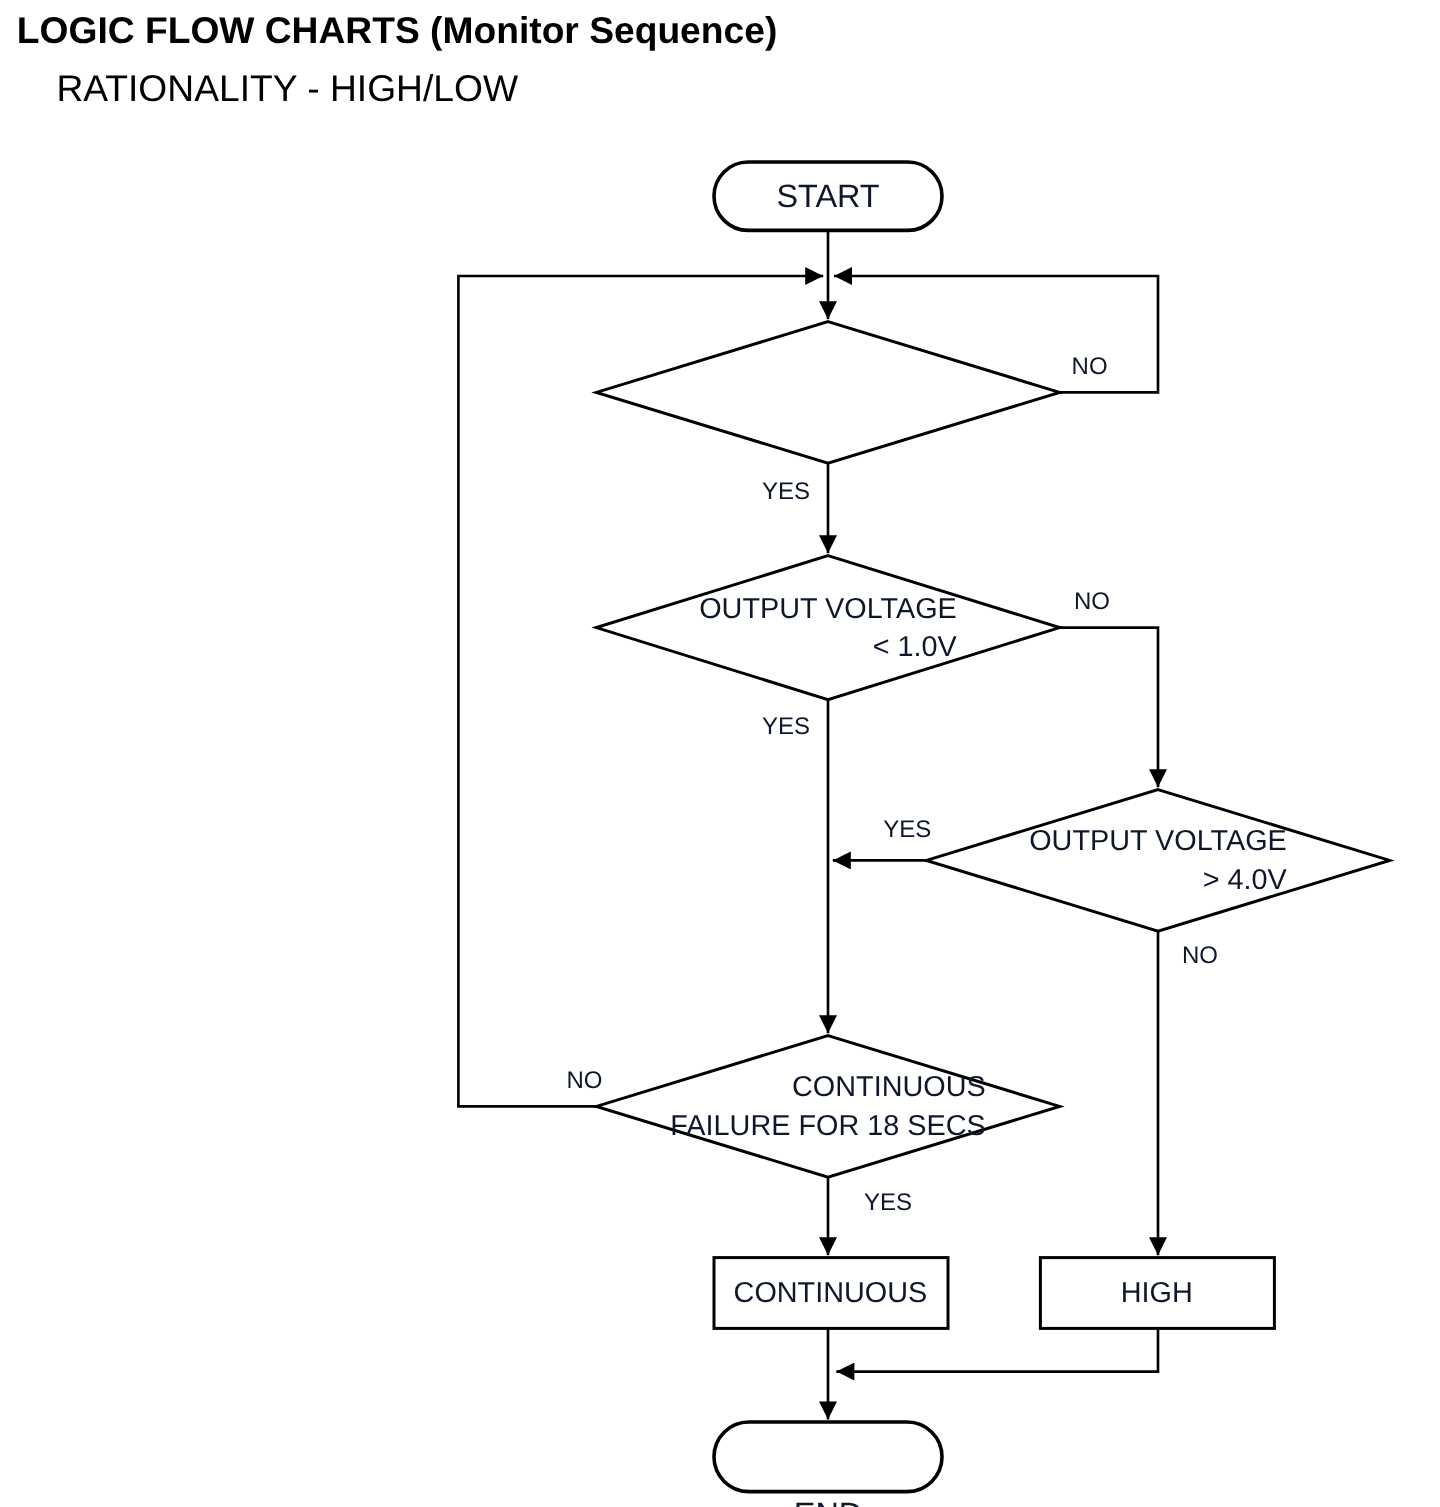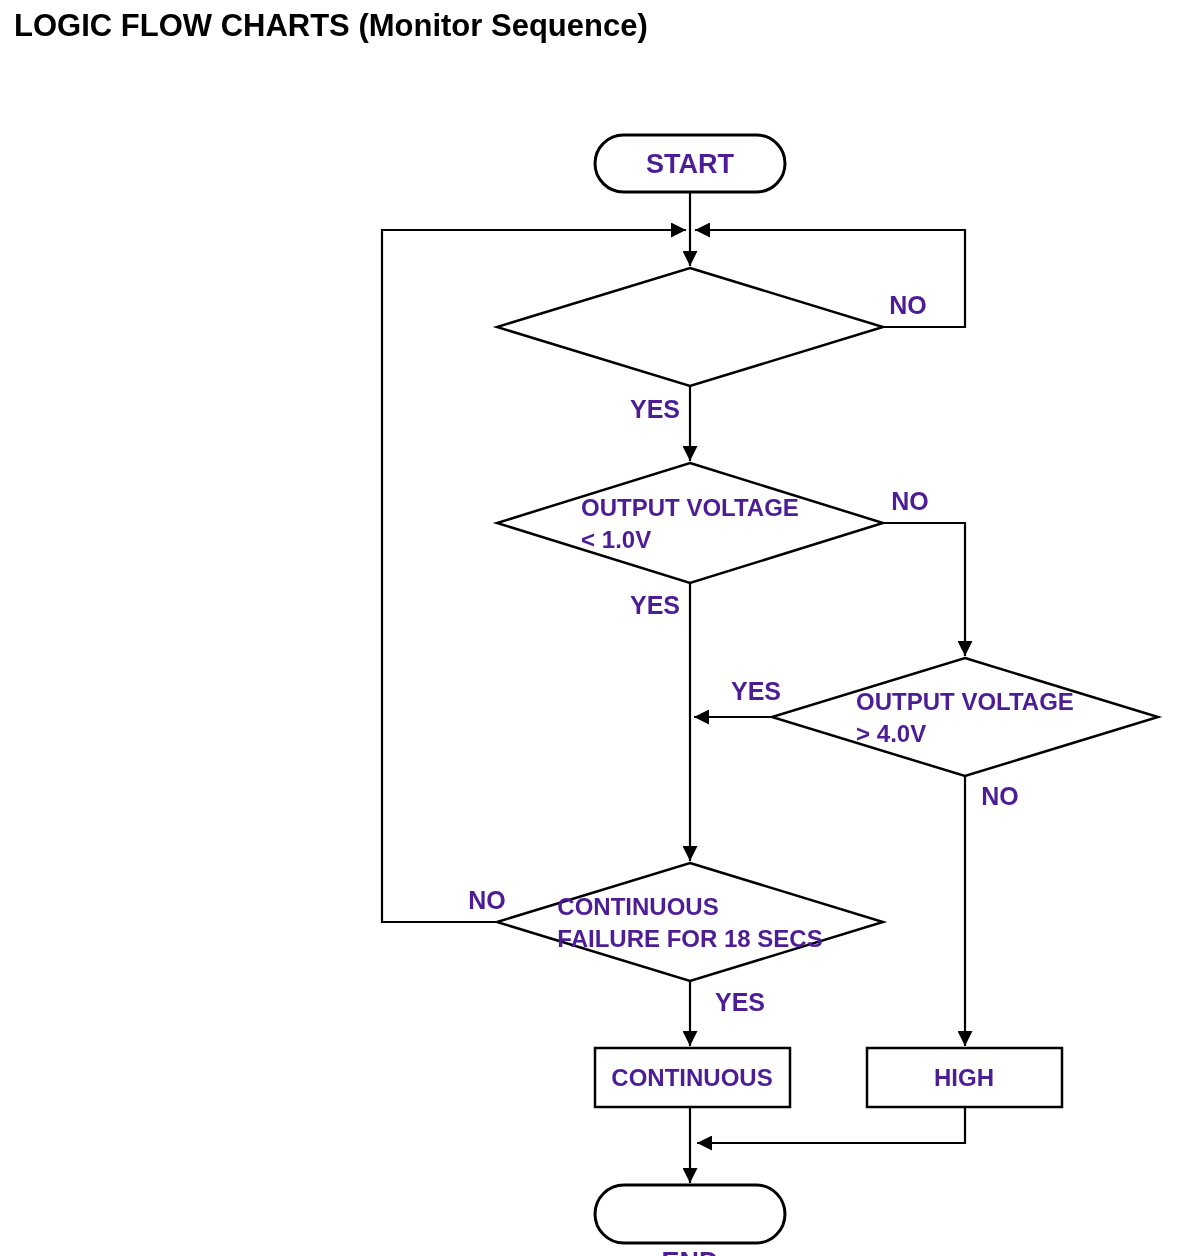--- a/index.html
+++ b/index.html
@@ -31,36 +31,36 @@
   svg.flow {
     position: absolute;
     left: 0;
     top: 0;
   }
   .node-shape { fill: #ffffff; stroke: #000000; }
   .edge-line  { fill: none; stroke: #000000; stroke-width: 2.2px; }
   .lbl {
     position: absolute;
     transform: translate(-50%, -50%);
-    text-align: left;
+    text-align: right;
     white-space: pre-line;
     font-size: 24px;
     line-height: 1.35;
-    color: #4c1d95;
-    font-weight: bold;
+    color: #0f172a;
   }
   .lbl-terminator { font-size: 27px; }
-  .lbl-edge { font-size: 25px; white-space: nowrap; }
+  .lbl-edge { font-size: 20px; white-space: nowrap; }
 </style>
 </head>
 <body>
 
 <div class="canvas">
 
   <div class="page-title">LOGIC FLOW CHARTS (Monitor Sequence)</div>
+  <div class="page-subtitle">RATIONALITY - HIGH/LOW</div>
 
   <svg class="flow" width="1200" height="1256" viewBox="0 0 1200 1256">
     <defs>
       <marker id="arrow" viewBox="0 0 10 10" refX="10" refY="5" markerWidth="19" markerHeight="15" orient="auto" markerUnits="userSpaceOnUse">
         <path d="M0,0 L10,5 L0,10 z" fill="#000000"></path>
       </marker>
     </defs>
 
     <polyline class="edge-line" marker-end="url(#arrow)" points="690,192 690,266"></polyline>
     <polyline class="edge-line" marker-end="url(#arrow)" points="497,922 382,922 382,230 686,230"></polyline>

